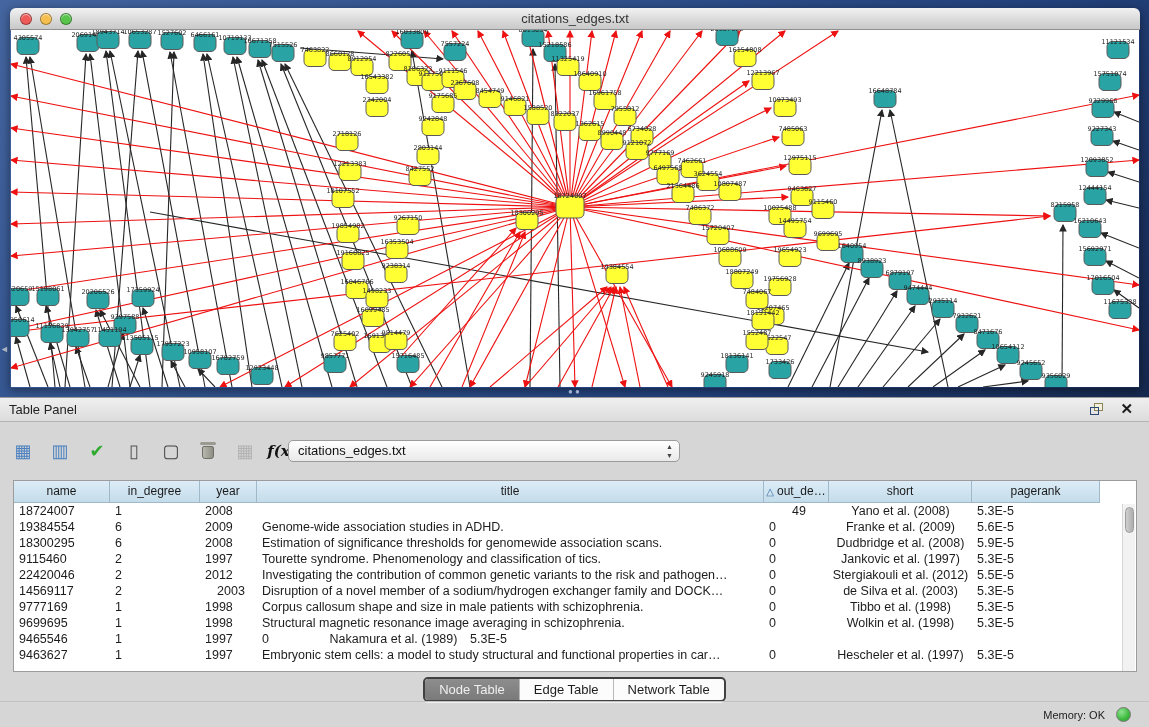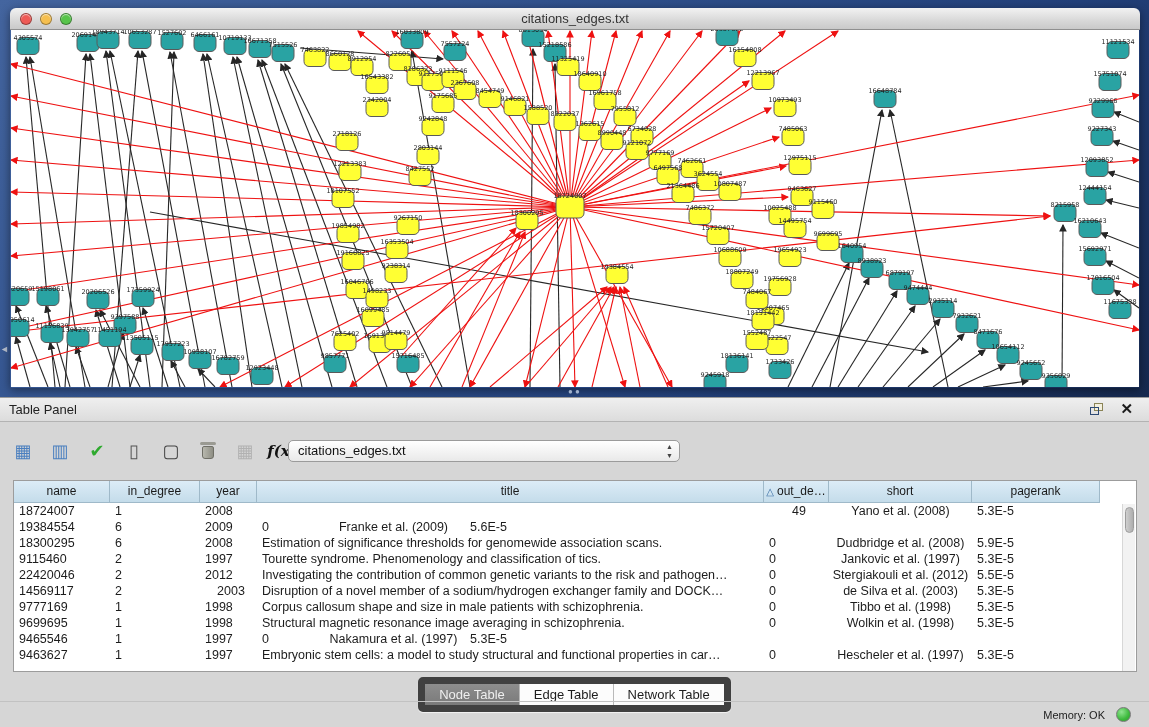--- a/index.html
+++ b/index.html
@@ -52,21 +52,21 @@
     text-align:center; line-height:21px; overflow:hidden; white-space:nowrap; cursor:pointer; }
   .th .sort { color:#3b6ea5; font-size:10px; margin-right:3px; }
   .tbl-body { font-size:12.5px; color:#1c1c1c; }
   .tr { display:flex; height:16px; line-height:16px; cursor:default; }
   .td { overflow:hidden; white-space:nowrap; padding-left:5px; }
   .td.center { text-align:center; padding-left:0; }
   .vscroll { position:absolute; right:1px; top:23px; width:13px; height:167px; background:#f2f2f2; border-left:1px solid #d7d7d7; }
   .vthumb { position:absolute; left:2px; top:3px; width:9px; height:26px; background:linear-gradient(90deg,#cfcfcf,#adadad); border-radius:5px; border:1px solid #9b9b9b; }
 
   .tabs { position:absolute; left:0; top:279px; width:100%; display:flex; justify-content:center; }
-  .tabgroup { display:flex; border:7px solid #404040; border-radius:5px; overflow:hidden; background:#fcfcfc; box-shadow:0 1px 1px rgba(255,255,255,.7); }
+  .tabgroup { display:flex; border:2px solid #404040; border-radius:5px; overflow:hidden; background:#fcfcfc; box-shadow:0 1px 1px rgba(255,255,255,.7); }
   .tab { padding:2px 14px; font-size:13px; color:#1d1d1d; border-right:1px solid #b9b9b9; cursor:pointer; line-height:17px; }
   .tab:last-child { border-right:none; }
   .tab.sel { background:linear-gradient(#8d8d8d,#7a7a7a); color:#efefef; }
 
   .statusbar { position:absolute; left:0; top:303px; width:100%; height:27px; border-top:1px solid #c2c2c2; }
   .mem { position:absolute; right:44px; top:7px; font-size:11px; color:#222; }
   .memdot { position:absolute; right:18px; top:5px; width:15px; height:15px; border-radius:50%;
     background:radial-gradient(circle at 35% 30%, #8fe48f, #3cb93c 60%, #2f9b2f); border:1px solid #777; }
 </style>
 </head>
@@ -760,20 +760,21 @@
           <div class="td" style="width: 57px;">2008</div>
           <div class="td" style="width: 507px; margin-top: 38px;">Changes of HCN gene expression and I(f) currents in Nkx2.5-positive cardiomyoc…</div>
           <div class="td" style="width: 65px; text-align: center;">49</div>
           <div class="td center" style="width: 143px;">Yano et al. (2008)</div>
           <div class="td" style="width: 128px;">5.3E-5</div>
         </div>
         <div class="tr">
           <div class="td" style="width: 96px;">19384554</div>
           <div class="td" style="width: 90px;">6</div>
           <div class="td" style="width: 57px;">2009</div>
+          <div class="td" style="width: 507px;">Genome-wide association studies in ADHD.</div>
           <div class="td" style="width: 65px;">0</div>
           <div class="td center" style="width: 143px;">Franke et al. (2009)</div>
           <div class="td" style="width: 128px;">5.6E-5</div>
         </div>
         <div class="tr">
           <div class="td" style="width: 96px;">18300295</div>
           <div class="td" style="width: 90px;">6</div>
           <div class="td" style="width: 57px;">2008</div>
           <div class="td" style="width: 507px;">Estimation of significance thresholds for genomewide association scans.</div>
           <div class="td" style="width: 65px;">0</div>
@@ -823,21 +824,21 @@
           <div class="td" style="width: 507px;">Structural magnetic resonance image averaging in schizophrenia.</div>
           <div class="td" style="width: 65px;">0</div>
           <div class="td center" style="width: 143px;">Wolkin et al. (1998)</div>
           <div class="td" style="width: 128px;">5.3E-5</div>
         </div>
         <div class="tr">
           <div class="td" style="width: 96px;">9465546</div>
           <div class="td" style="width: 90px;">1</div>
           <div class="td" style="width: 57px;">1997</div>
           <div class="td" style="width: 65px;">0</div>
-          <div class="td center" style="width: 143px;">Nakamura et al. (1997)</div>
+          <div class="td center" style="width: 143px;">Nakamura et al. (1989)</div>
           <div class="td" style="width: 128px;">5.3E-5</div>
         </div>
         <div class="tr">
           <div class="td" style="width: 96px;">9463627</div>
           <div class="td" style="width: 90px;">1</div>
           <div class="td" style="width: 57px;">1997</div>
           <div class="td" style="width: 507px;">Embryonic stem cells: a model to study structural and functional properties in car…</div>
           <div class="td" style="width: 65px;">0</div>
           <div class="td center" style="width: 143px;">Hescheler et al. (1997)</div>
           <div class="td" style="width: 128px;">5.3E-5</div>

